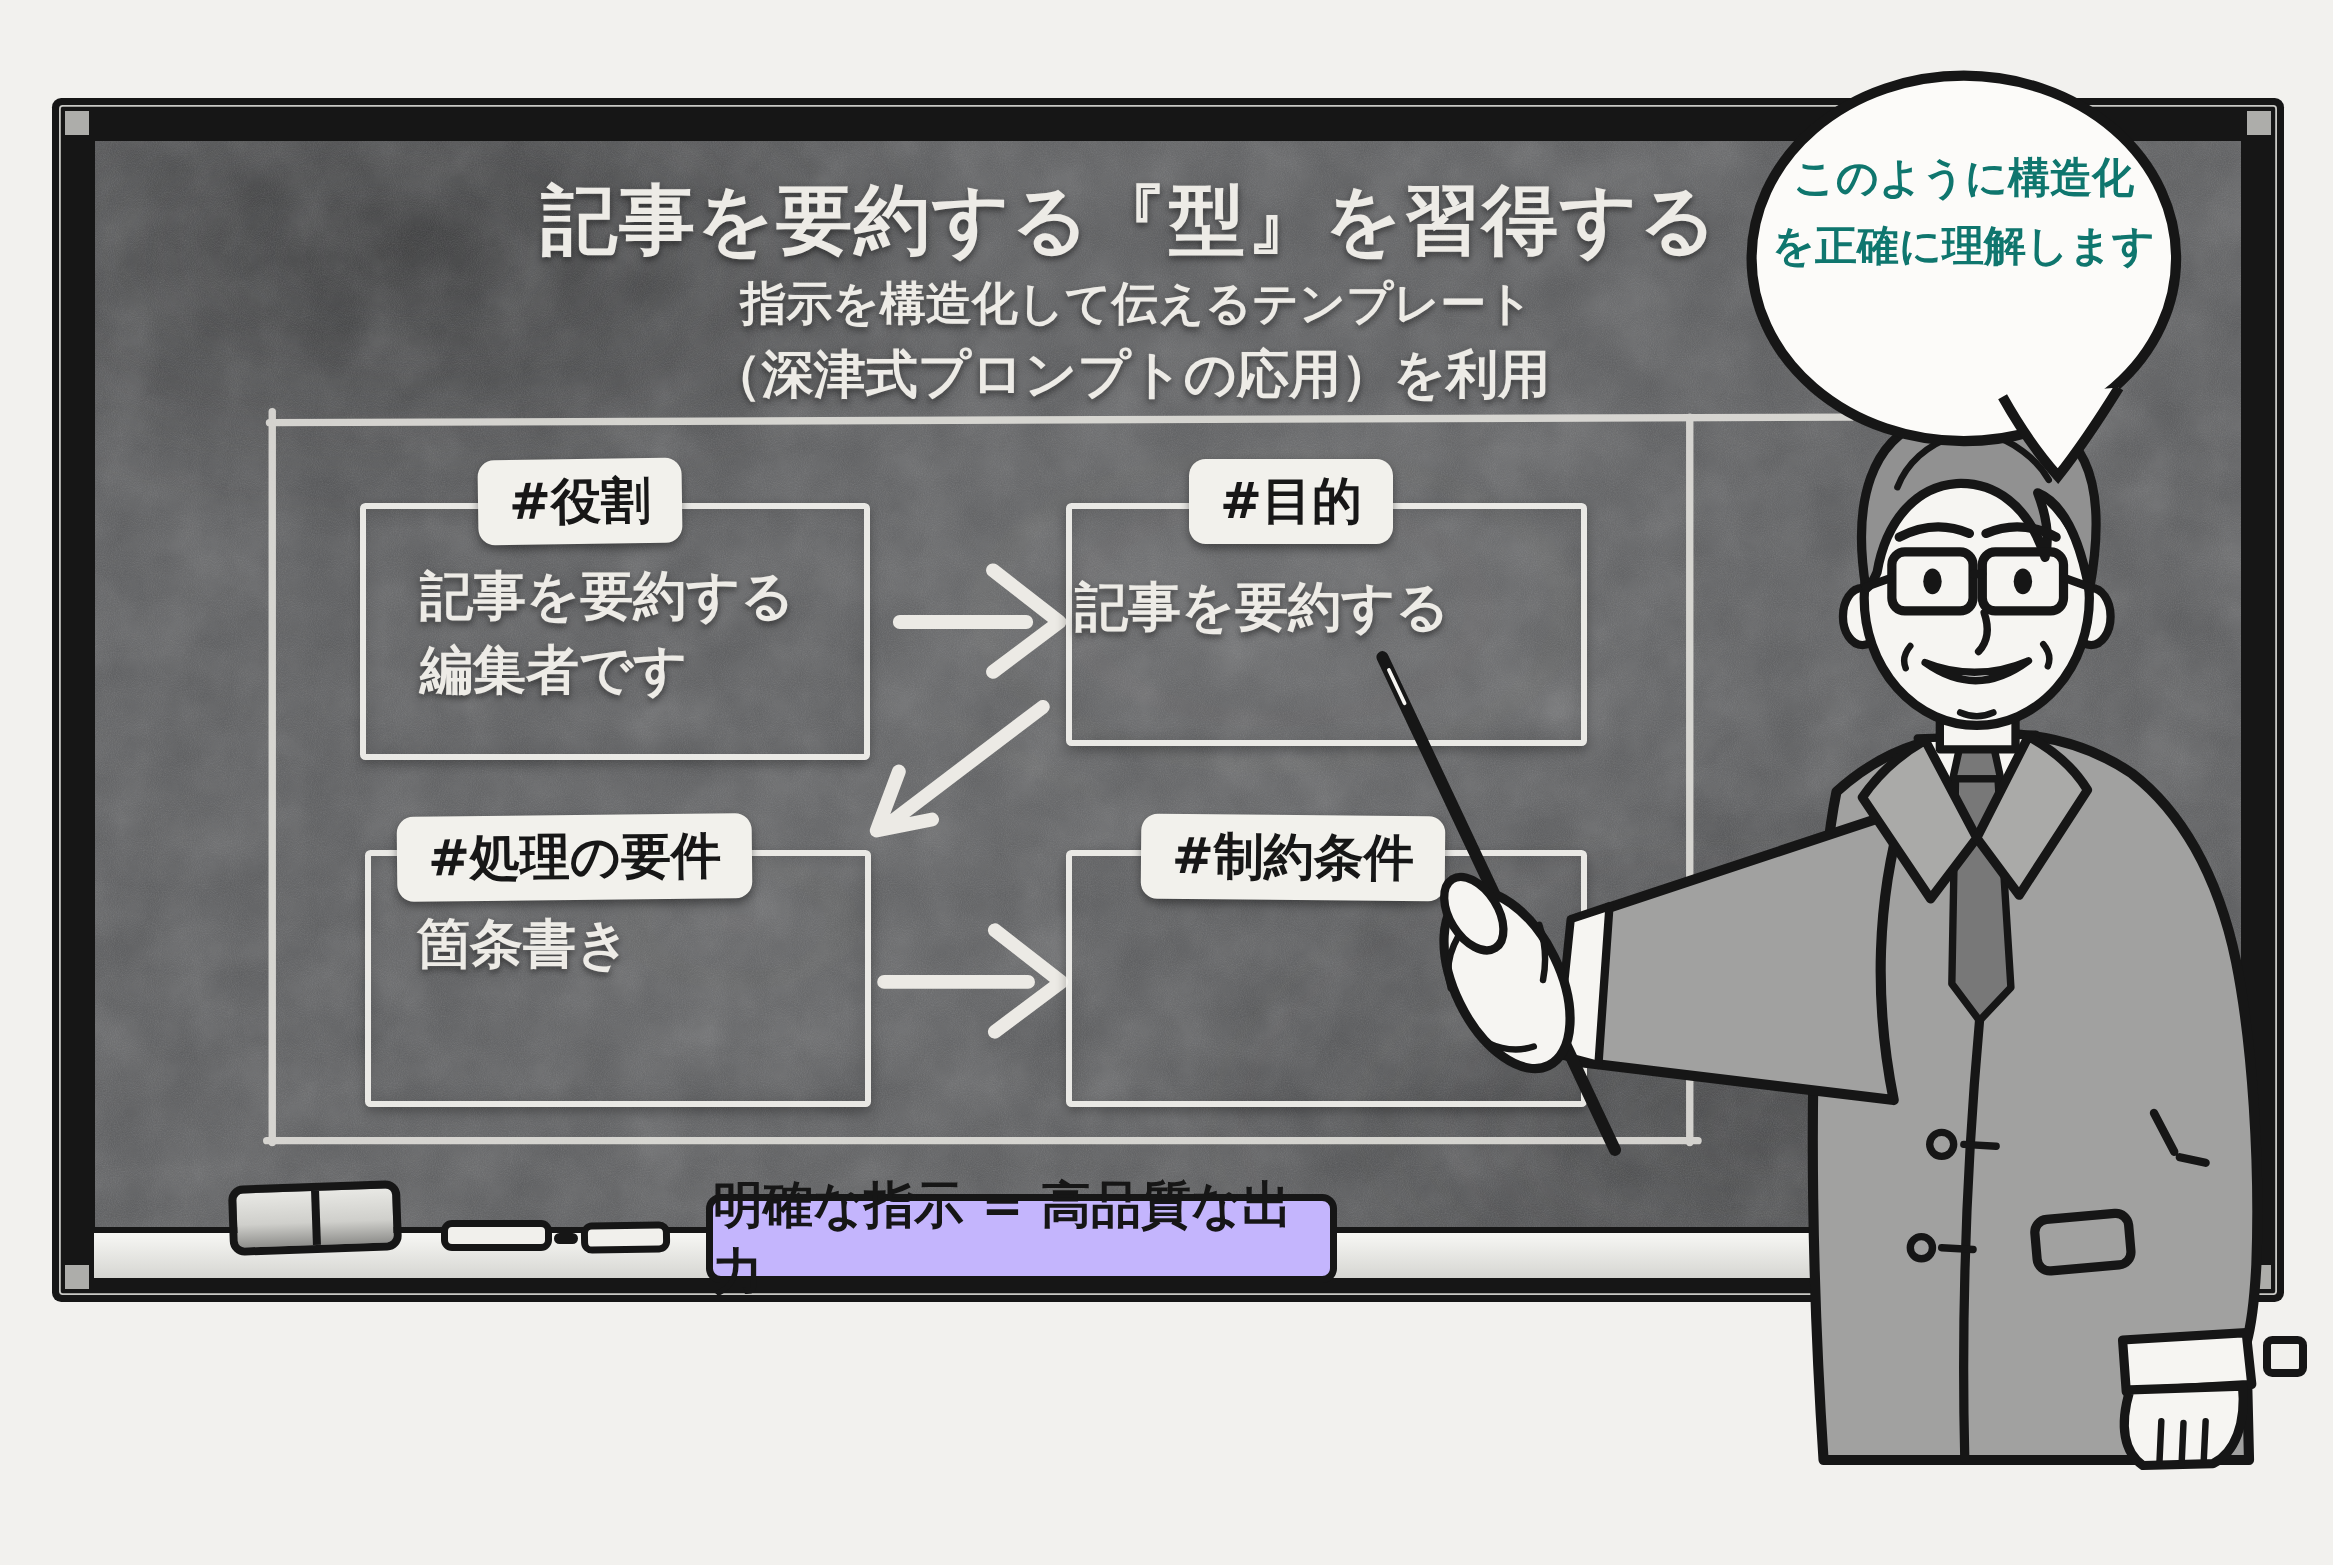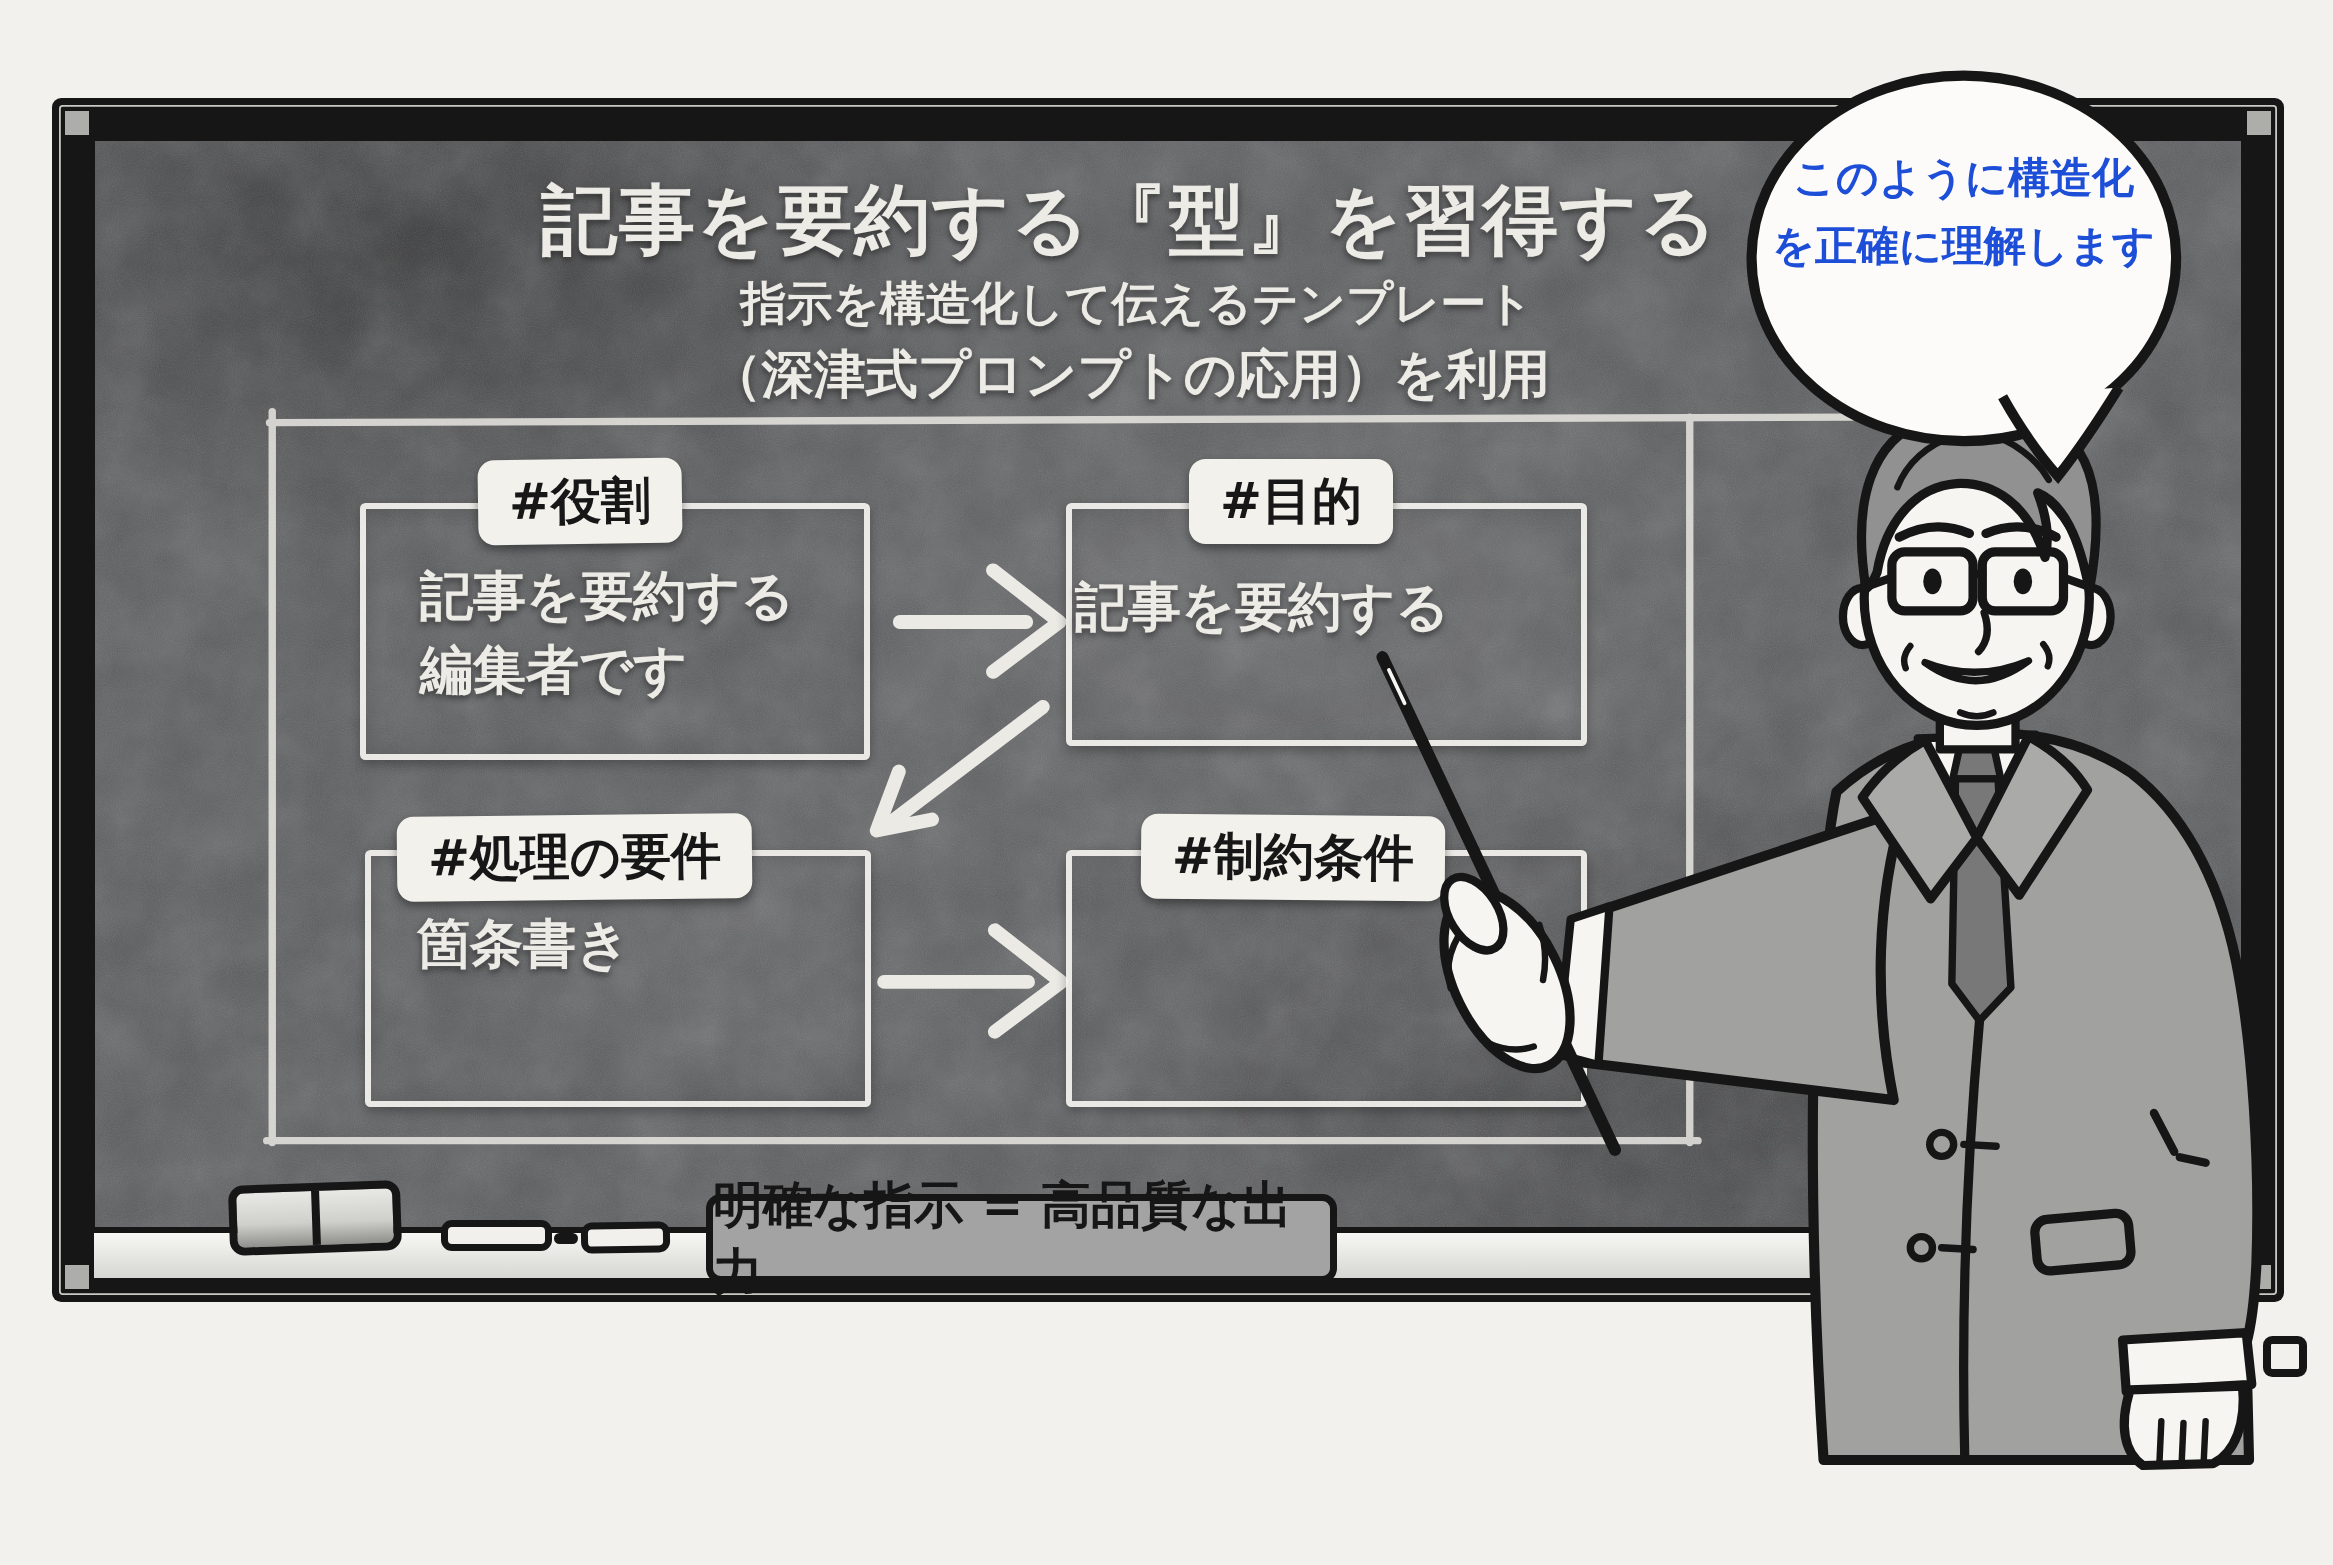--- a/index.html
+++ b/index.html
@@ -63,31 +63,31 @@
 
   .badge{position:absolute;background:#f2f1ec;color:#171717;font-size:50px;font-weight:800;
         padding:9.2px 31px;border-radius:16.6px;z-index:4;box-shadow:0 4.6px 9.2px rgba(0,0,0,.4);}
   .badge-role{left:478px;top:459px;transform:rotate(-0.8deg);}
   .badge-purpose{left:1189px;top:459px;}
   .badge-req{left:397px;top:815px;transform:rotate(-0.6deg);}
   .badge-con{left:1141px;top:815px;transform:rotate(0.5deg);}
 
   
   .banner{position:absolute;left:706px;top:1194px;width:631px;height:89px;box-sizing:border-box;
-        background:#a3a3a3;border:7.4px solid #161616;border-radius:14.8px;z-index:5;
+        background:#c4b5fd;border:7.4px solid #161616;border-radius:14.8px;z-index:5;
         display:flex;align-items:center;justify-content:center;
         font-size:50px;font-weight:800;color:#161616;}
 
   
   .chalk-layer{position:absolute;inset:0;z-index:2;pointer-events:none;}
   .figure-layer{position:absolute;inset:0;z-index:6;pointer-events:none;}
 
   
   .bubble-text{position:absolute;left:1756px;top:144px;width:415px;z-index:7;text-align:center;
-        font-size:42px;font-weight:800;color:#1d4ed8;line-height:68px;}
+        font-size:42px;font-weight:800;color:#0f766e;line-height:68px;}
 </style>
 </head>
 <body>
 
 <div id="stage">
 
   <div class="board">
     <div class="board-frame">
       <div class="corner tl"></div>
       <div class="corner tr"></div>

